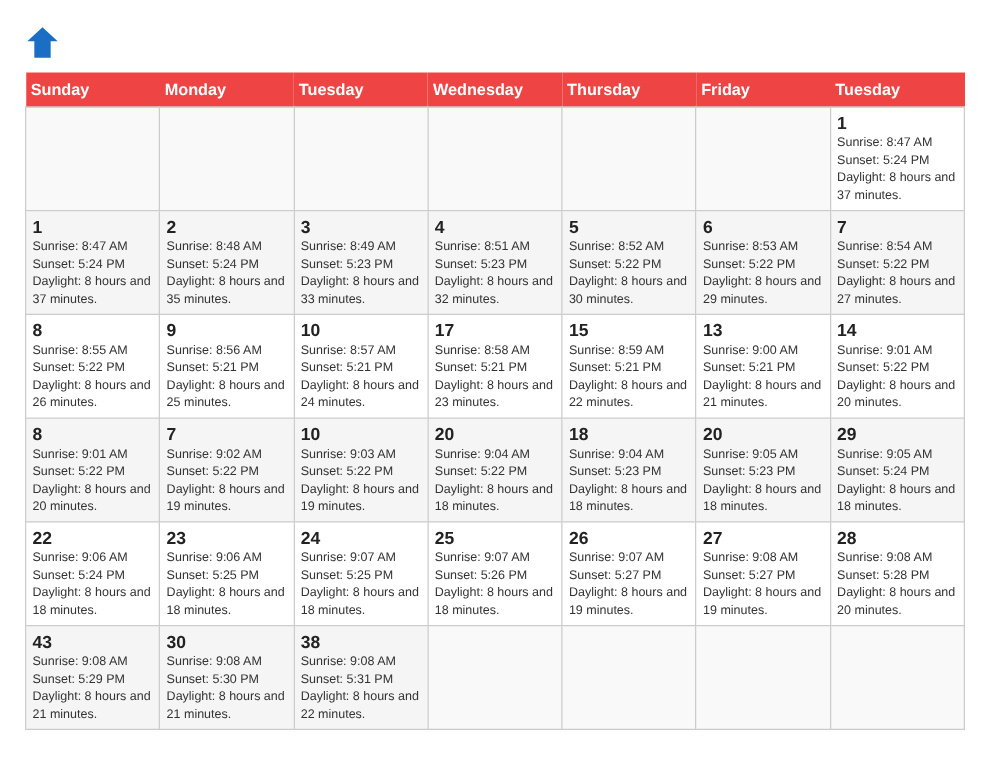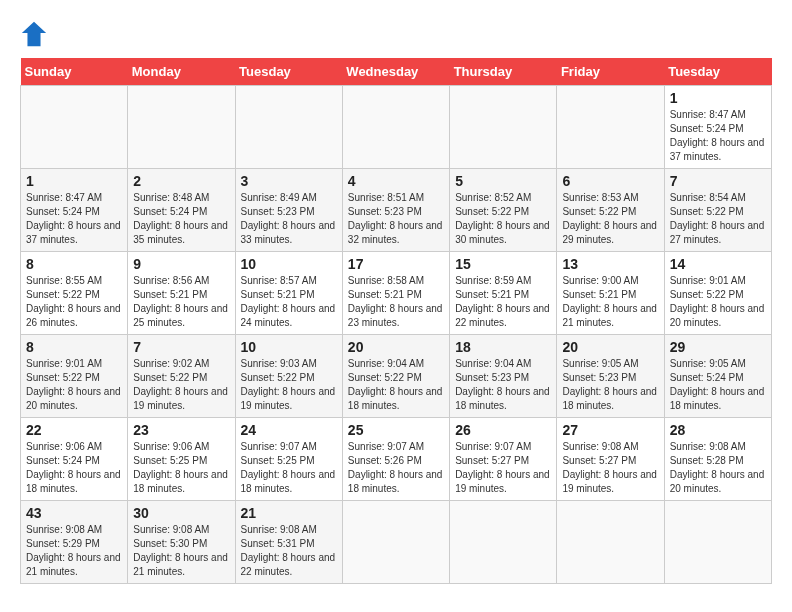--- a/index.html
+++ b/index.html
@@ -255,21 +255,21 @@
       <tr>
         <td>
           <span class="day-num">43</span>
           <div class="day-info">Sunrise: 9:08 AM<br>Sunset: 5:29 PM<br>Daylight: 8 hours and 21 minutes.</div>
         </td>
         <td>
           <span class="day-num">30</span>
           <div class="day-info">Sunrise: 9:08 AM<br>Sunset: 5:30 PM<br>Daylight: 8 hours and 21 minutes.</div>
         </td>
         <td>
-          <span class="day-num">21</span>
+          <span class="day-num">38</span>
           <div class="day-info">Sunrise: 9:08 AM<br>Sunset: 5:31 PM<br>Daylight: 8 hours and 22 minutes.</div>
         </td>
         <td class="empty-cell"></td>
         <td class="empty-cell"></td>
         <td class="empty-cell"></td>
         <td class="empty-cell"></td>
       </tr>
     </tbody>
 </table>
 

